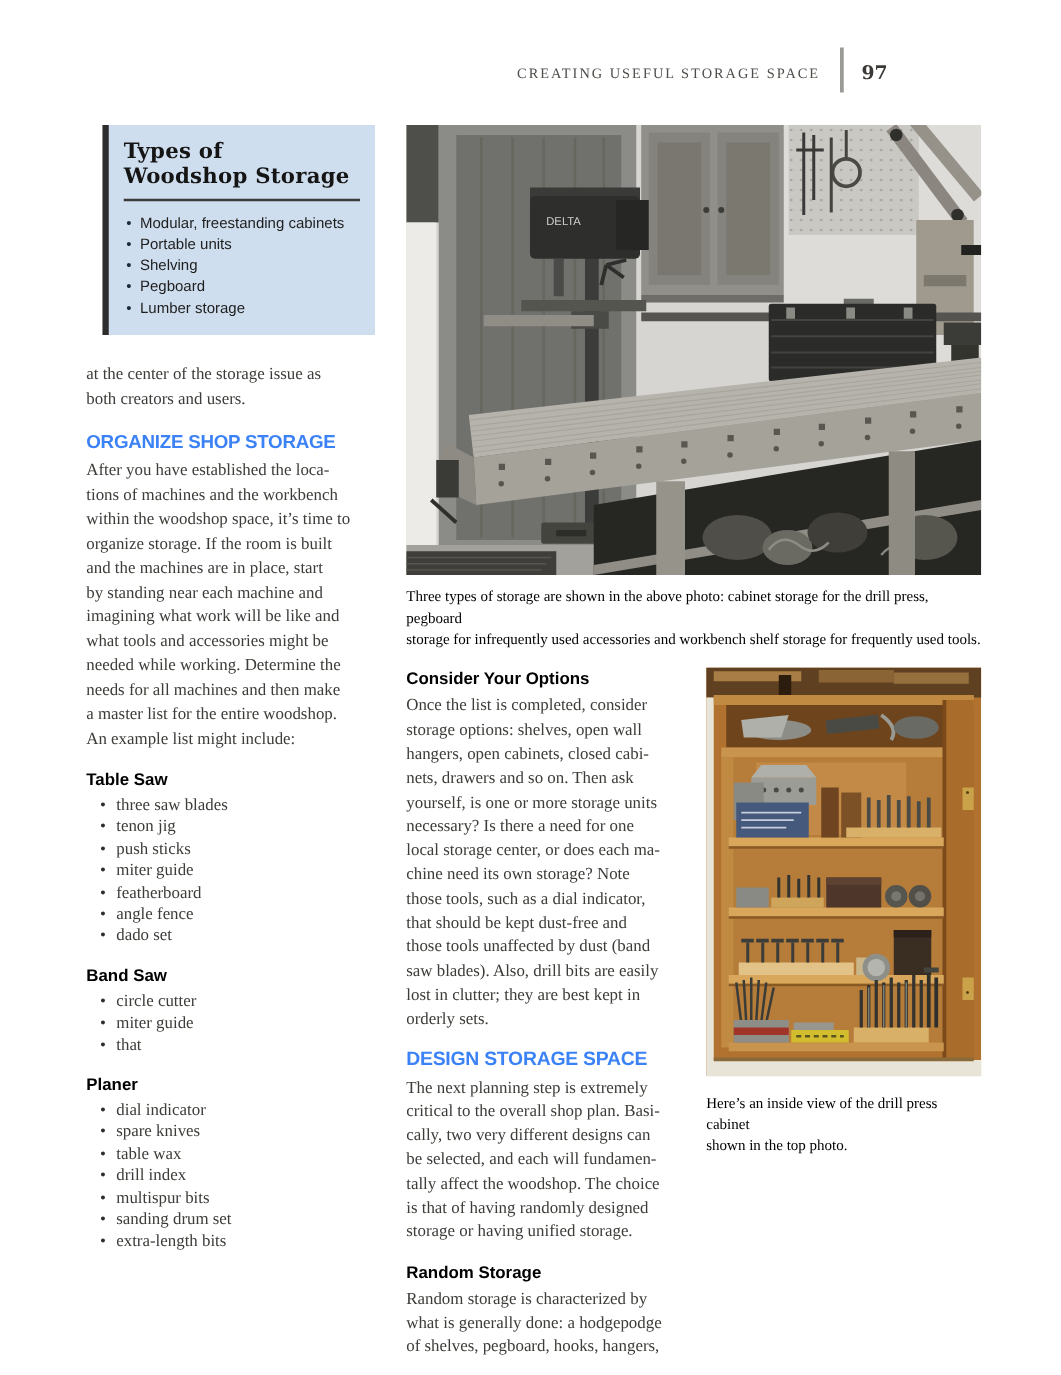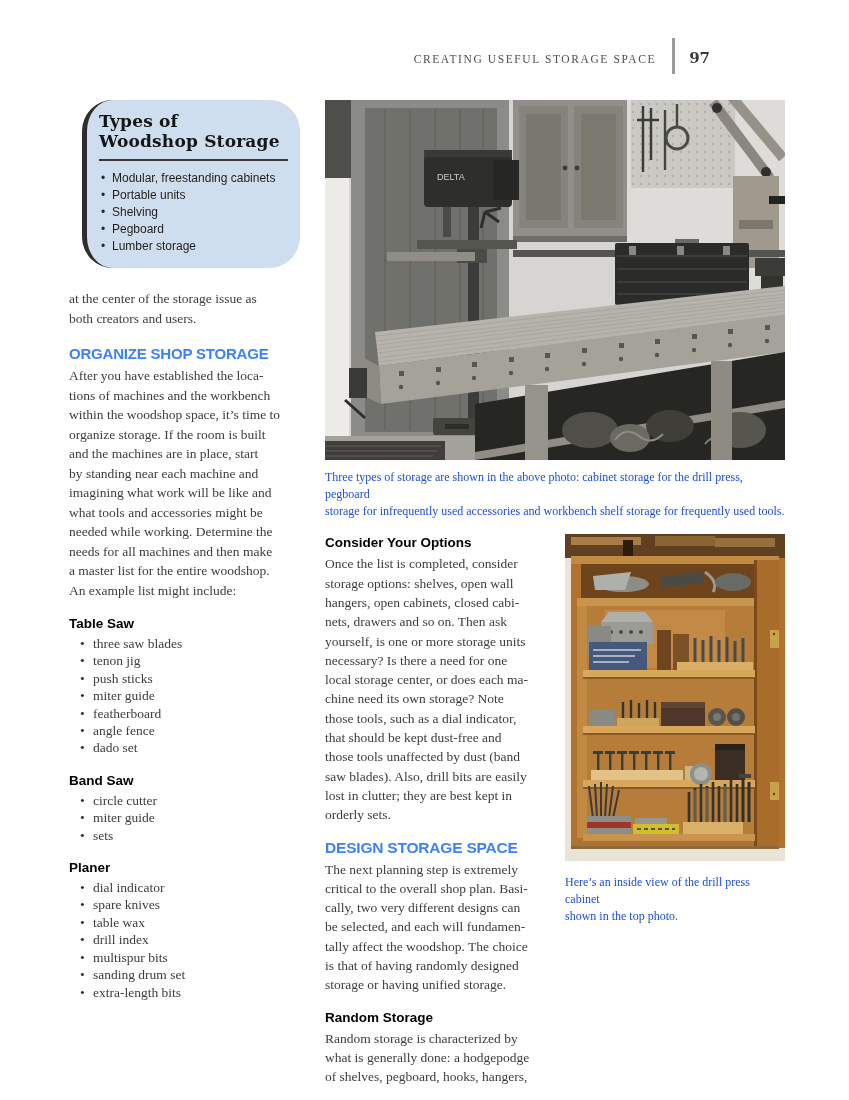--- a/index.html
+++ b/index.html
@@ -10,21 +10,21 @@
   .hdr{position:absolute;top:38px;left:0;width:710px;display:flex;justify-content:flex-end;
        align-items:center;}
   .hdr-title{font-family:"Liberation Serif",serif;font-size:11.5px;letter-spacing:1.6px;
        color:#4e4d49;padding-top:6px;}
   .hdr-divider{width:3px;height:36px;background:#9a9a96;margin:0 14px 0 16px;}
   .hdr-num{font-family:"DejaVu Serif",serif;font-weight:bold;font-size:15px;color:#3b3a36;
        padding-top:4px;}
 
   
   .sidebox{position:absolute;left:82px;top:100px;width:218px;box-sizing:border-box;
-       background:#cfdeee;border-left:5px solid #2d2d2d;padding:11px 12px 13px 12px;border-radius:31px;}
+       background:#cfdeee;border-left:5px solid #2d2d2d;padding:11px 12px 13px 12px;}
   .sidebox h2{margin:0;font-family:"DejaVu Serif",serif;font-weight:bold;font-size:17px;
        line-height:20px;color:#151515;white-space:pre-line;letter-spacing:.2px;}
   .sidebox .rule{height:2px;background:#3a3a3a;margin:8px 0 9px 0;}
   .sidebox ul{margin:0;padding:0;list-style:none;}
   .sidebox li{position:relative;padding-left:13px;font-family:"Liberation Sans",sans-serif;
        font-size:12px;line-height:17px;color:#1e1e1e;}
   .sidebox li::before{content:"•";position:absolute;left:2px;color:#1e2a40;}
 
   
   .leftcol{position:absolute;left:69px;top:289px;width:238px;}
@@ -34,21 +34,21 @@
   h3.sub{margin:15px 0 3px 0;font-family:"Liberation Sans",sans-serif;font-weight:700;
        font-size:13.5px;line-height:17px;color:#000000;}
   ul.tool{margin:0;padding:0;list-style:none;}
   ul.tool li{position:relative;padding-left:24px;font-size:13.5px;line-height:17.4px;
        color:#3d3c38;}
   ul.tool li::before{content:"•";position:absolute;left:11px;color:#2e2d29;}
 
   
   .rightcol{position:absolute;left:325px;top:100px;width:460px;}
   .photo1{width:460px;height:360px;display:block;}
-  .caption{margin:9px 0 0 0;font-size:12px;line-height:16.8px;color:#1d4ed8;
+  .caption{margin:9px 0 0 0;font-size:12px;line-height:16.8px;color:#000000;
        white-space:pre-line;}
   .cols{display:flex;gap:12px;margin-top:15px;}
   .txtcol{width:228px;}
   .txtcol h3.sub{margin-top:0;}
   .txtcol h2.caps{margin-top:14px;font-size:15.5px;}
   .txtcol p.body{line-height:19.3px;}
   .txtcol .gap{height:14px;}
   .photocol{width:220px;}
   .photo2{width:220px;height:327px;display:block;}
   .photocol .caption{margin-top:13px;}
@@ -102,21 +102,21 @@
       <li>miter guide</li>
       <li>featherboard</li>
       <li>angle fence</li>
       <li>dado set</li>
     </ul>
 
     <h3 class="sub">Band Saw</h3>
     <ul class="tool">
       <li>circle cutter</li>
       <li>miter guide</li>
-      <li>sets</li>
+      <li>that</li>
     </ul>
 
     <h3 class="sub">Planer</h3>
     <ul class="tool">
       <li>dial indicator</li>
       <li>spare knives</li>
       <li>table wax</li>
     </ul>
 
     <ul class="tool">

